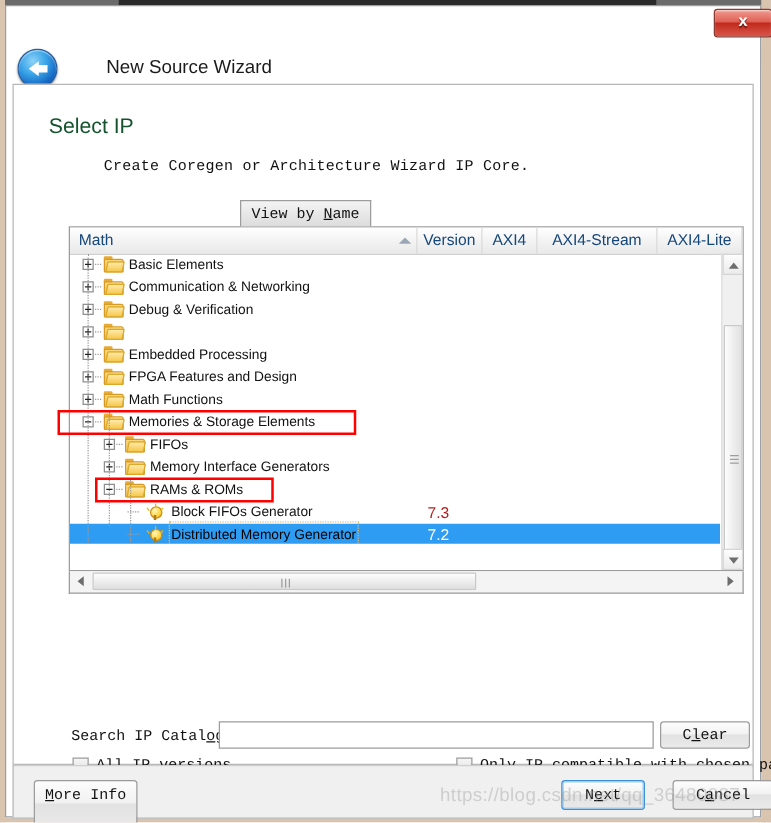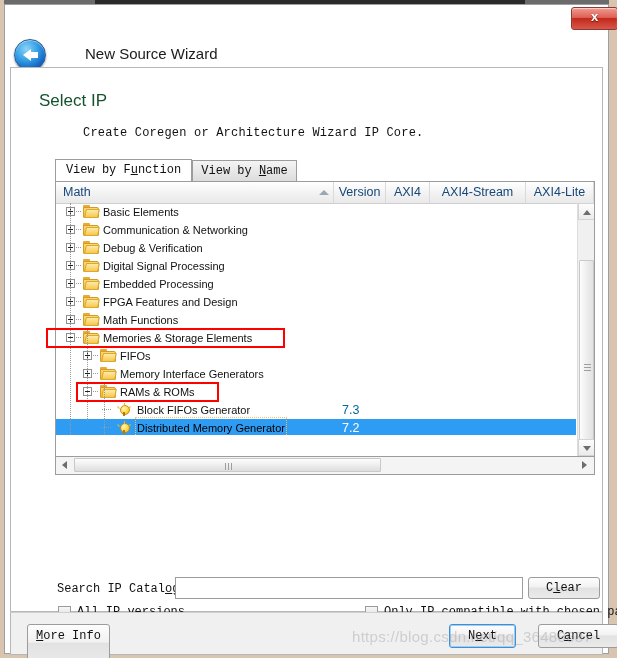--- a/index.html
+++ b/index.html
@@ -127,21 +127,21 @@
     border-bottom:5px solid #9aa7b4;
   }
 
   .tree{position:absolute;left:0;top:21px;width:520px;height:232px;overflow:hidden;}
   .row{position:absolute;left:0;width:520px;height:18px;white-space:nowrap;}
   .row .lbl{
     position:absolute;top:0;height:18px;line-height:18px;font-size:11px;color:#111;
     font-family:"Liberation Sans", sans-serif;
   }
   .row .ver{
-    position:absolute;left:286px;top:0;height:18px;line-height:18px;font-size:12.5px;color:#0369a1;
+    position:absolute;left:286px;top:0;height:18px;line-height:18px;font-size:12.5px;color:#b91c1c;
     font-family:"Liberation Sans", sans-serif;
   }
   .row.selected{background:#2f9cf4;}
   .row.selected .lbl{color:#000000;outline:1px dotted #f0c070;outline-offset:1px;}
   .row.selected .ver{color:#ffffff;}
 
   
   .exp{
     position:absolute;top:4px;width:9px;height:9px;box-sizing:border-box;
     border:1px solid #8f8f8f;background:#ffffff;cursor:pointer;
@@ -304,21 +304,20 @@
 
     <div class="close-btn">
       <span>x</span>
     </div>
 
     <div class="body">
       <div class="page-title">Select IP</div>
       <div class="page-sub">Create Coregen or Architecture Wizard IP Core.</div>
 
       <div class="tabs" id="tabs">
-          <div class="tab active" style="left: 0px; width: 137px; top: -1px;"><span>View by F<u>u</u>nction</span></div>
           <div class="tab inactive" style="left: 137px; width: 105px;"><span>View by <u>N</u>ame</span></div>
         </div>
 
       <div class="tree-panel">
         <div class="col-head" id="colhead">
             <div class="col" style="left: 0px; width: 278px;">Math</div>
             <div class="col" style="left: 278px; width: 52px; text-align: center; padding-left: 0px;">Version</div>
             <div class="col" style="left: 330px; width: 44px; text-align: center; padding-left: 0px;">AXI4</div>
             <div class="col" style="left: 374px; width: 96px; text-align: center; padding-left: 0px;">AXI4-Stream</div>
             <div class="col" style="left: 470px; width: 68px; text-align: center; padding-left: 0px;">AXI4-Lite</div>
@@ -356,21 +355,20 @@
               <div class="lbl" style="left: 47px;">Debug &amp; Verification</div>
             </div>
             <div class="row" style="top: 54px;">
               <div class="exp plus" style="left: 10px;"></div>
               <div class="dash" style="left: 20px;"></div>
               <div class="folder" style="left: 27px;">
                 <div class="tab-f"></div>
                 <div class="body-f"></div>
                 <div class="flap"></div>
               </div>
-              <div class="lbl" style="left: 47px;">Digital Signal Processing</div>
             </div>
             <div class="row" style="top: 72px;">
               <div class="exp plus" style="left: 10px;"></div>
               <div class="dash" style="left: 20px;"></div>
               <div class="folder" style="left: 27px;">
                 <div class="tab-f"></div>
                 <div class="body-f"></div>
                 <div class="flap"></div>
               </div>
               <div class="lbl" style="left: 47px;">Embedded Processing</div>

